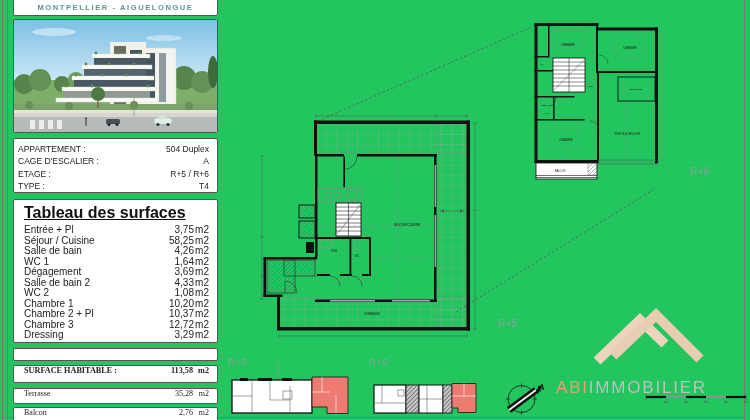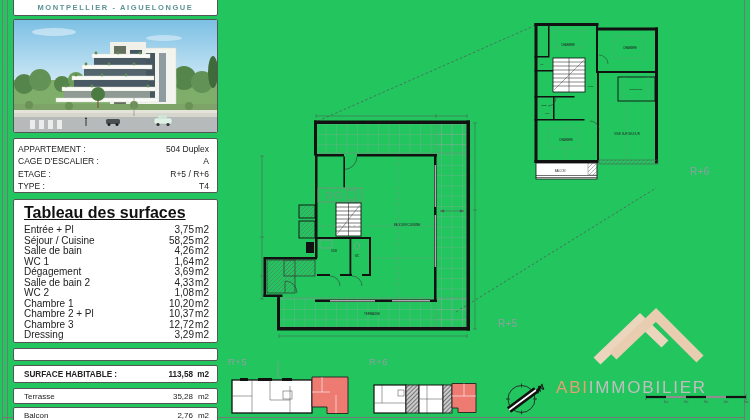--- a/index.html
+++ b/index.html
@@ -15,21 +15,21 @@
   .info-box{top:138px;height:55px;padding:4px 8px 0 4px;}
   .info-row{display:flex;justify-content:space-between;font-size:8.5px;line-height:12.3px;}
   .info-row .ival{width:80px;text-align:right;}
   .surf-box{top:199px;height:144px;padding:2px 8px 0 10px;}
   .surf-title{font-size:16px;font-weight:bold;text-decoration:underline;margin:2px 0 3px 0;color:#111;}
   .srow{display:flex;font-size:10px;line-height:10.55px;}
   .srow .lab{flex:1;}
   .srow .val{width:34px;text-align:right;}
   .srow .unit{width:15px;text-align:right;}
   .gap-box{top:348px;height:13px;}
-  .tot-row{display:flex;align-items:center;padding:0 8px 0 10px;}
+  .tot-row{display:flex;align-items:flex-start;padding:0 8px 0 10px;font-family:Liberation Serif, serif;}
   .hab-box{top:365px;height:18px;font-weight:bold;font-size:8.2px;}
   .ter-box{top:388px;height:16px;font-size:8px;}
   .bal-box{top:407px;height:17px;font-size:8px;}
   .tot-row .lab{flex:1;}
   .tot-row .val{width:40px;text-align:right;}
   .tot-row .unit{width:16px;text-align:right;}
   .plan-svg{position:absolute;left:222px;top:0;}
   svg text{font-family:"Liberation Sans",sans-serif;}
 </style>
 </head>

